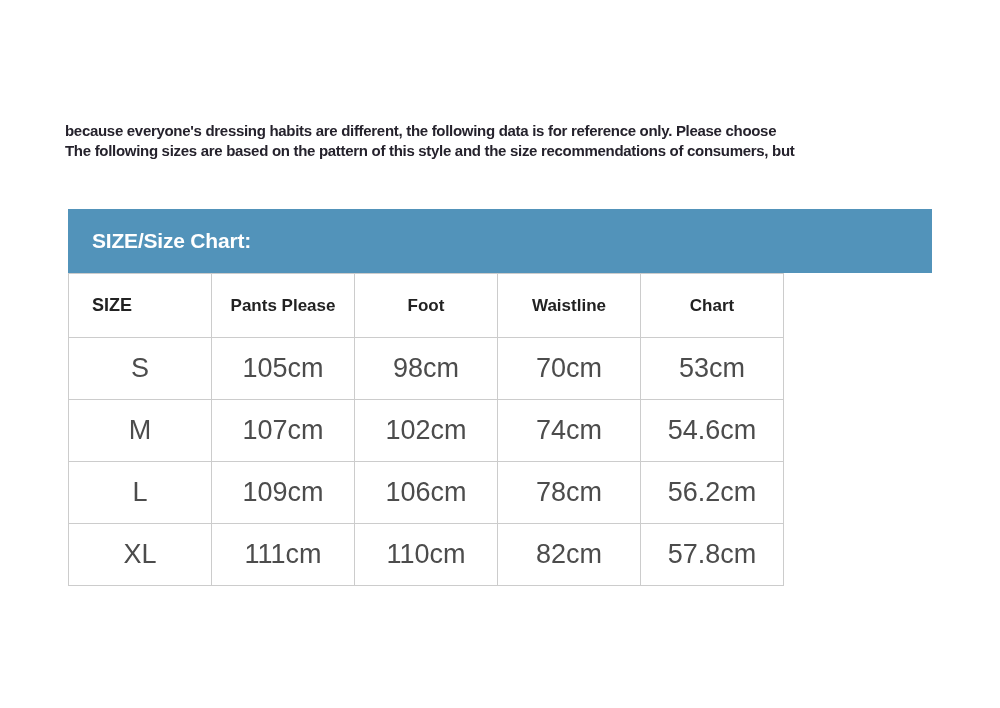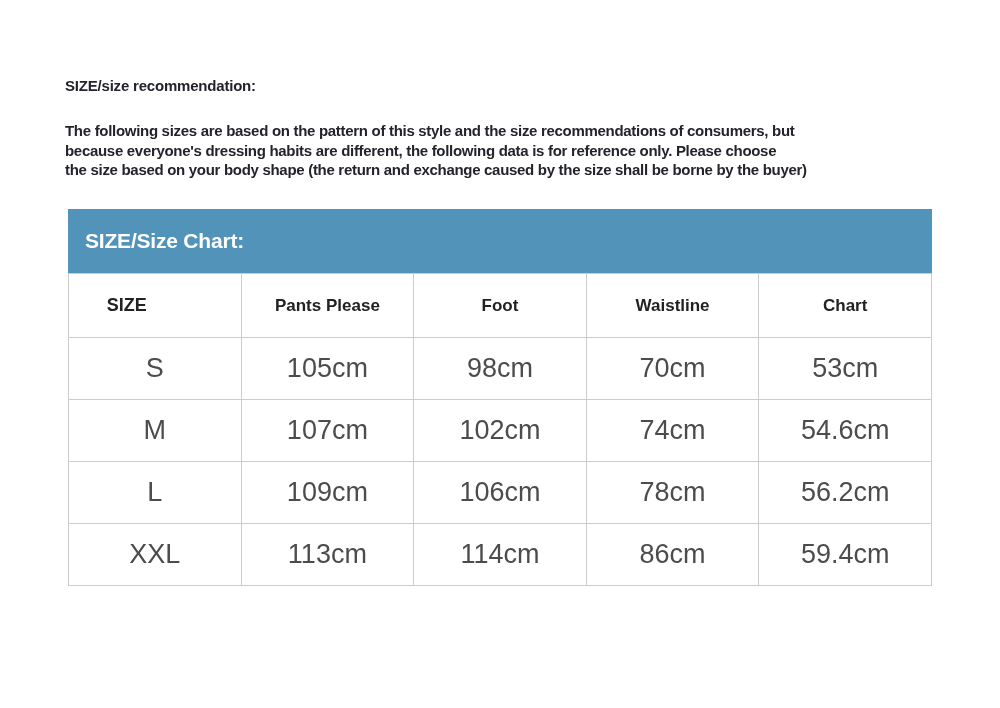--- a/index.html
+++ b/index.html
@@ -52,27 +52,27 @@
     height: 64px;
     background: var(--header-bar-bg);
     display: flex;
     align-items: center;
   }
   .chart-title-bar h2 {
     color: var(--header-bar-text);
     font-size: 21px;
     font-weight: bold;
     letter-spacing: -0.2px;
-    padding-left: 17px;
+    padding-left: 24px;
   }
   .size-table {
     position: absolute;
     left: 68px;
     top: 273px;
-    width: 864px;
+    width: 716px;
     border-collapse: collapse;
     table-layout: fixed;
     background: var(--background);
   }
   .size-table th, .size-table td {
     border: 1px solid var(--border);
     text-align: center;
     vertical-align: middle;
   }
   .size-table th {
@@ -91,26 +91,24 @@
     font-size: 27px;
     font-weight: normal;
     color: var(--cell-text);
   }
 </style>
 </head>
 <body>
 
 <div class="page">
 
-  <h3 class="intro-title">SIZE/size recommendation:</h3>
 
   <div class="intro-paragraph">
+    <span>because everyone's dressing habits are different, the following data is for reference only. Please choose</span>
     <span>The following sizes are based on the pattern of this style and the size recommendations of consumers, but</span>
-    <span>because everyone's dressing habits are different, the following data is for reference only. Please choose</span>
-    <span>the size based on your body shape (the return and exchange caused by the size shall be borne by the buyer)</span>
   </div>
 
   <div class="chart-title-bar">
     <h2>SIZE/Size Chart:</h2>
   </div>
 
   <table class="size-table">
     <thead>
       <tr>
         <th><span class="th-label">SIZE</span></th>
@@ -136,22 +134,22 @@
         <td>54.6cm</td>
       </tr>
       <tr>
         <td>L</td>
         <td>109cm</td>
         <td>106cm</td>
         <td>78cm</td>
         <td>56.2cm</td>
       </tr>
       <tr>
-        <td>XXL</td>
-        <td>113cm</td>
-        <td>114cm</td>
-        <td>86cm</td>
-        <td>59.4cm</td>
+        <td>XL</td>
+        <td>111cm</td>
+        <td>110cm</td>
+        <td>82cm</td>
+        <td>57.8cm</td>
       </tr>
     </tbody>
   </table>
 
 </div>
 
 </body></html>

